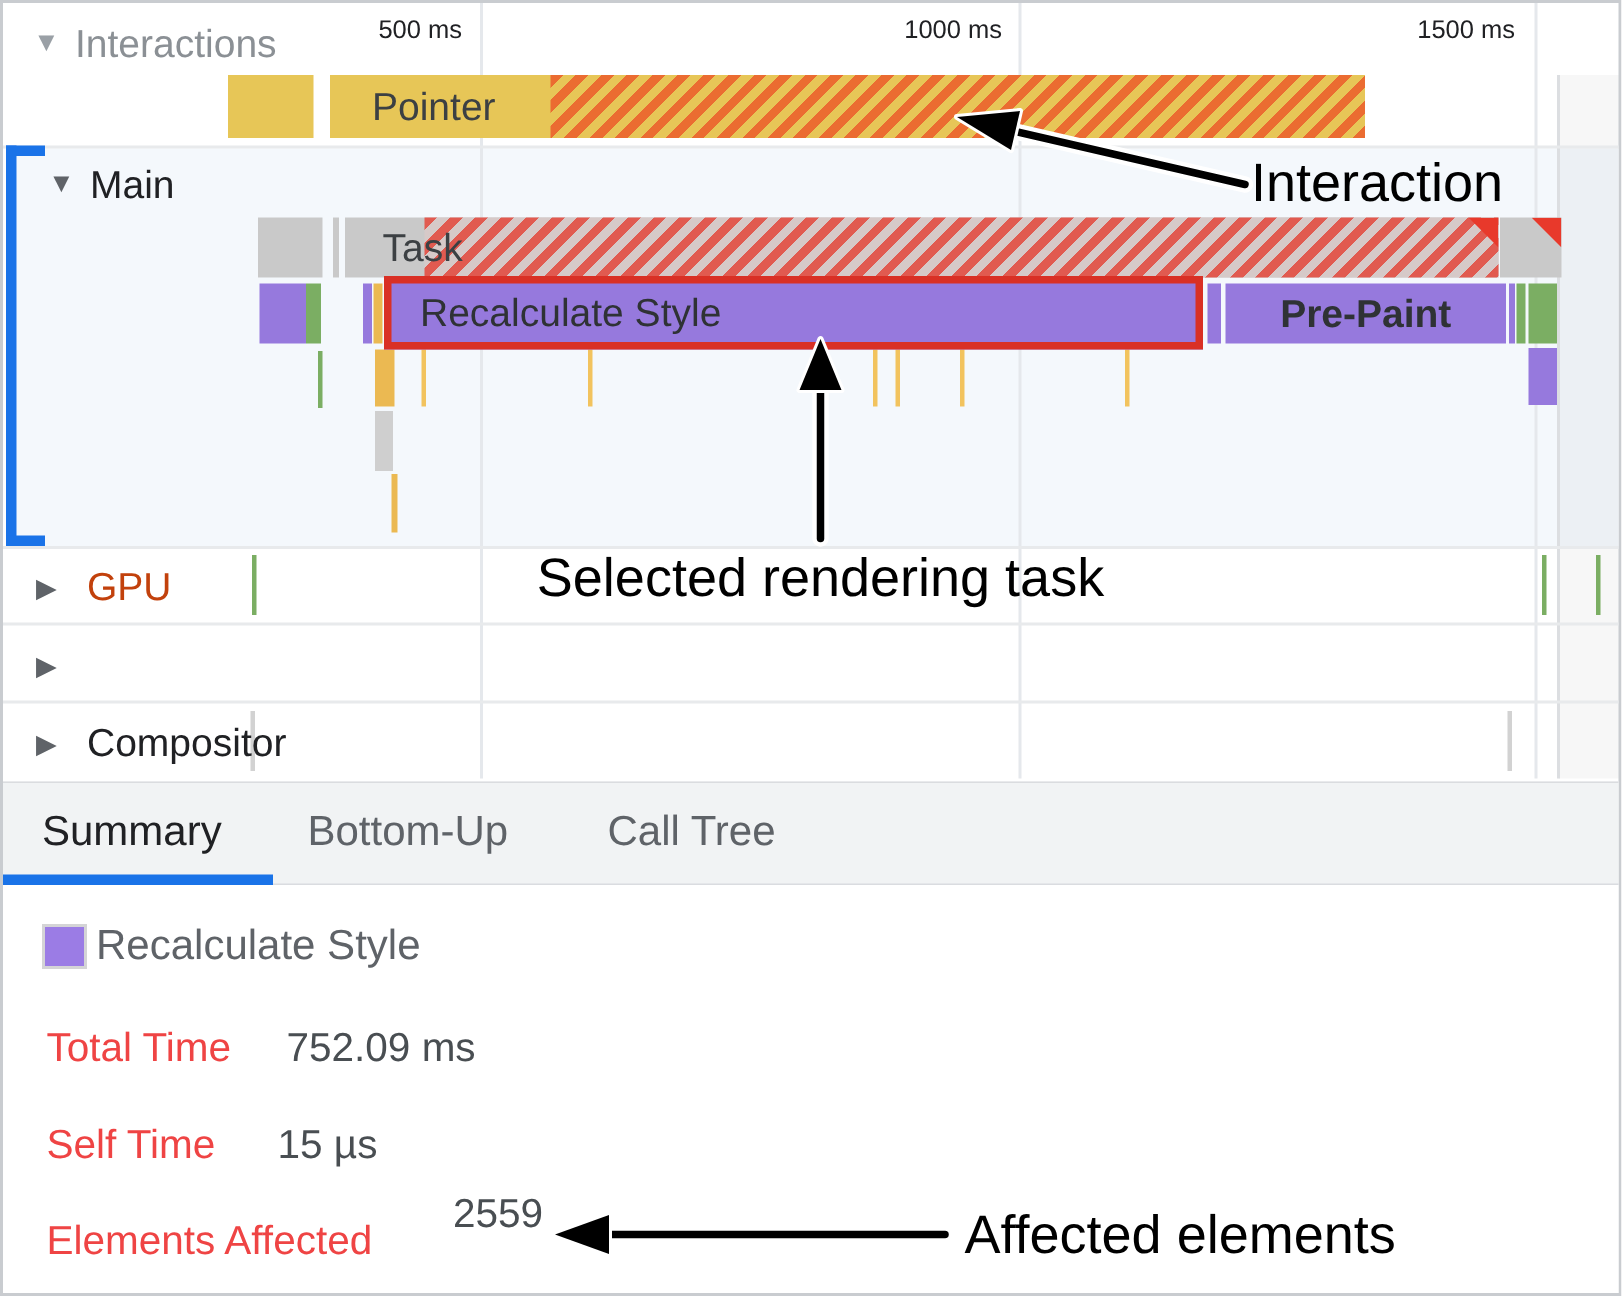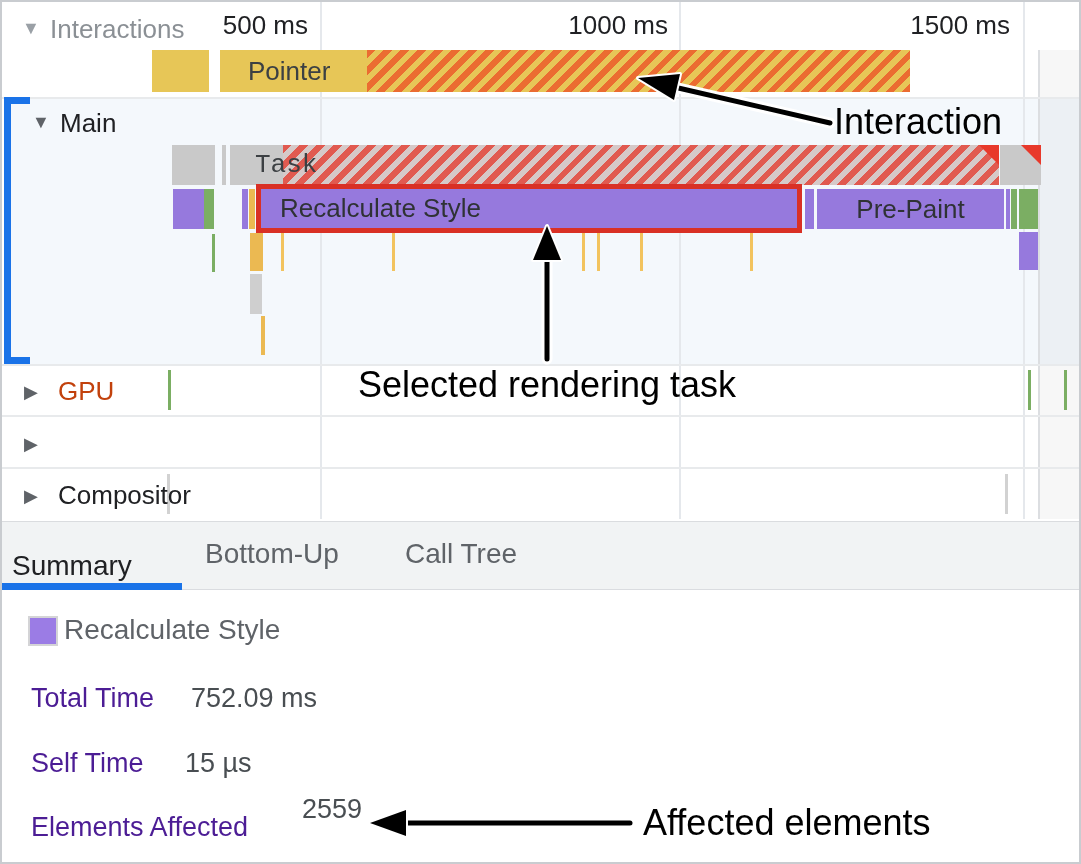--- a/index.html
+++ b/index.html
@@ -8,21 +8,21 @@
     border:2px solid #c9ccd0;background:#fff;overflow:hidden;
     font-family:"Liberation Sans",sans-serif;color:#202124;
   }
   .abs{position:absolute;}
   
   .tint{left:9px;top:97px;width:1070px;height:265px;background:#f4f8fc;z-index:0;}
   .dim{left:1037px;top:48px;width:42px;height:469px;background:rgba(95,99,104,0.05);z-index:1;}
   .gridline{top:0;height:517px;width:2px;background:#e5e8ec;z-index:1;}
   .trace-end{left:1036px;top:48px;width:2px;height:469px;background:#dcdee1;z-index:1;}
   .hsep{left:0;width:1081px;height:2px;background:#e8eaec;z-index:1;}
-  .ruler-label{top:8px;font-size:26px;color:#202124;text-align:right;z-index:2;}
+  .ruler-label{top:8px;font-size:17px;color:#202124;text-align:right;z-index:2;}
   .tri{font-size:18px;z-index:3;}
   .track-name{font-size:26px;z-index:3;}
   
   .bar{z-index:2;display:flex;align-items:center;}
   .bar-label{font-size:26px;color:#3c4043;white-space:nowrap;z-index:2;}
   .yellow{background:#e7c657;}
   .purple{background:#9679dd;}
   .green{background:#7bae63;}
   .graybar{background:#c9c9c9;}
   .orangebar{background:#ebb952;}
@@ -41,21 +41,21 @@
   .tabbar{left:0;top:519px;width:1081px;height:69px;background:#f1f3f4;
     border-top:1px solid #dadcdf;border-bottom:1px solid #dadce0;box-sizing:border-box;z-index:2;}
   .tab{position:absolute;top:16px;font-size:28px;color:#5f6368;cursor:default;}
   .tab.selected{color:#202124;}
   .tab-underline{position:absolute;left:0;top:61px;width:180px;height:7px;background:#1a73e8;}
   
   .summary{left:0;top:588px;width:1081px;height:274px;background:#fff;z-index:2;}
   .swatch{position:absolute;left:26px;top:26px;width:26px;height:26px;
     background:#9b7ce5;border:2px solid #d4d4d6;box-sizing:content-box;}
   .sum-title{position:absolute;left:62px;top:24px;font-size:28px;color:#5f6368;}
-  .sum-label{position:absolute;font-size:27px;color:#4c1d95;}
+  .sum-label{position:absolute;font-size:27px;color:#ef4444;}
   .sum-value{position:absolute;font-size:27px;color:#494e52;}
   
   svg.anno{position:absolute;left:0;top:0;z-index:10;pointer-events:none;}
   .casing{stroke:#fff;stroke-width:11;fill:none;stroke-linecap:round;}
   .aline{stroke:#000;stroke-width:5;fill:none;stroke-linecap:round;}
   .ahead{fill:#000;stroke:#fff;stroke-width:4;stroke-linejoin:round;paint-order:stroke;}
   .atext{font-family:"Liberation Sans",sans-serif;font-size:36px;fill:#000;}
 </style>
 </head>
 <body>
@@ -89,38 +89,38 @@
   <div class="abs bracket" style="left:2px;top:95px;width:26px;height:7px;"></div>
   <div class="abs bracket" style="left:2px;top:355px;width:26px;height:7px;"></div>
 
   <span class="abs tri" style="left:30px;top:110px;color:#5f6368;">▼</span>
   <span class="abs track-name" style="left:58px;top:106px;color:#202124;">Main</span>
 
   <div class="abs bar graybar" style="left:170px;top:143px;width:43px;height:40px;"></div>
   <div class="abs bar graybar" style="left:220px;top:143px;width:4px;height:40px;"></div>
   <div class="abs bar graybar" style="left:228px;top:143px;width:769px;height:40px;position:absolute;">
     <div class="stripes-red" style="left:53px;"></div>
-    <span class="bar-label" style="padding-left:25px;font-family:Liberation Mono, monospace;">Task</span>
+    <span class="bar-label" style="padding-left:25px;">Task</span>
   </div>
   <div class="abs red-corner" style="left:977px;top:143px;"></div>
   <div class="abs bar graybar" style="left:998px;top:143px;width:41px;height:40px;"></div>
   <div class="abs red-corner" style="left:1019px;top:143px;"></div>
 
   <div class="abs bar purple" style="left:171px;top:187px;width:31px;height:40px;"></div>
   <div class="abs bar green" style="left:202px;top:187px;width:10px;height:40px;"></div>
   <div class="abs bar purple" style="left:240px;top:187px;width:6px;height:40px;"></div>
   <div class="abs bar orangebar" style="left:247px;top:187px;width:6px;height:40px;"></div>
 
   <div class="abs selection">
     <span class="bar-label" style="padding-left:19px;color:#2f3235;">Recalculate Style</span>
   </div>
 
   <div class="abs bar purple" style="left:803px;top:187px;width:9px;height:40px;"></div>
   <div class="abs bar purple" style="left:815px;top:187px;width:187px;height:40px;justify-content:center;">
-    <span class="bar-label" style="color:#2f3235;">Pre-Paint</span>
+    <span class="bar-label" style="color:#2f3235;font-weight:bold;">Pre-Paint</span>
   </div>
   <div class="abs bar purple" style="left:1004px;top:187px;width:4px;height:40px;"></div>
   <div class="abs bar green" style="left:1009px;top:187px;width:6px;height:40px;"></div>
   <div class="abs bar green" style="left:1017px;top:187px;width:19px;height:40px;"></div>
 
   <div class="abs bar green" style="left:210px;top:232px;width:3px;height:38px;"></div>
   <div class="abs bar orangebar" style="left:248px;top:231px;width:13px;height:38px;"></div>
   <div class="abs bar orangetick" style="left:279px;top:231px;width:3px;height:38px;"></div>
   <div class="abs bar orangetick" style="left:390px;top:231px;width:3px;height:38px;"></div>
   <div class="abs bar orangetick" style="left:580px;top:231px;width:3px;height:38px;"></div>
@@ -145,21 +145,21 @@
   <span class="abs tri" style="left:22px;top:431px;color:#5f6368;">▶</span>
 
   <div class="abs hsep" style="top:465px;"></div>
 
   <span class="abs tri" style="left:22px;top:483px;color:#5f6368;">▶</span>
   <span class="abs track-name" style="left:56px;top:478px;color:#202124;">Compositor</span>
   <div class="abs bar graytick" style="left:165px;top:472px;width:3px;height:40px;"></div>
   <div class="abs bar graytick" style="left:1003px;top:472px;width:3px;height:40px;"></div>
 
   <div class="abs tabbar">
-    <span class="tab selected" style="left:10px;margin-top:12px;">Summary</span>
+    <span class="tab selected" style="left:26px;">Summary</span>
     <span class="tab" style="left:203px;">Bottom-Up</span>
     <span class="tab" style="left:403px;">Call Tree</span>
     <div class="tab-underline"></div>
   </div>
 
   <div class="abs summary">
     <div class="swatch"></div>
     <span class="sum-title">Recalculate Style</span>
 
     <span class="sum-label" style="left:29px;top:93px;">Total Time</span>

